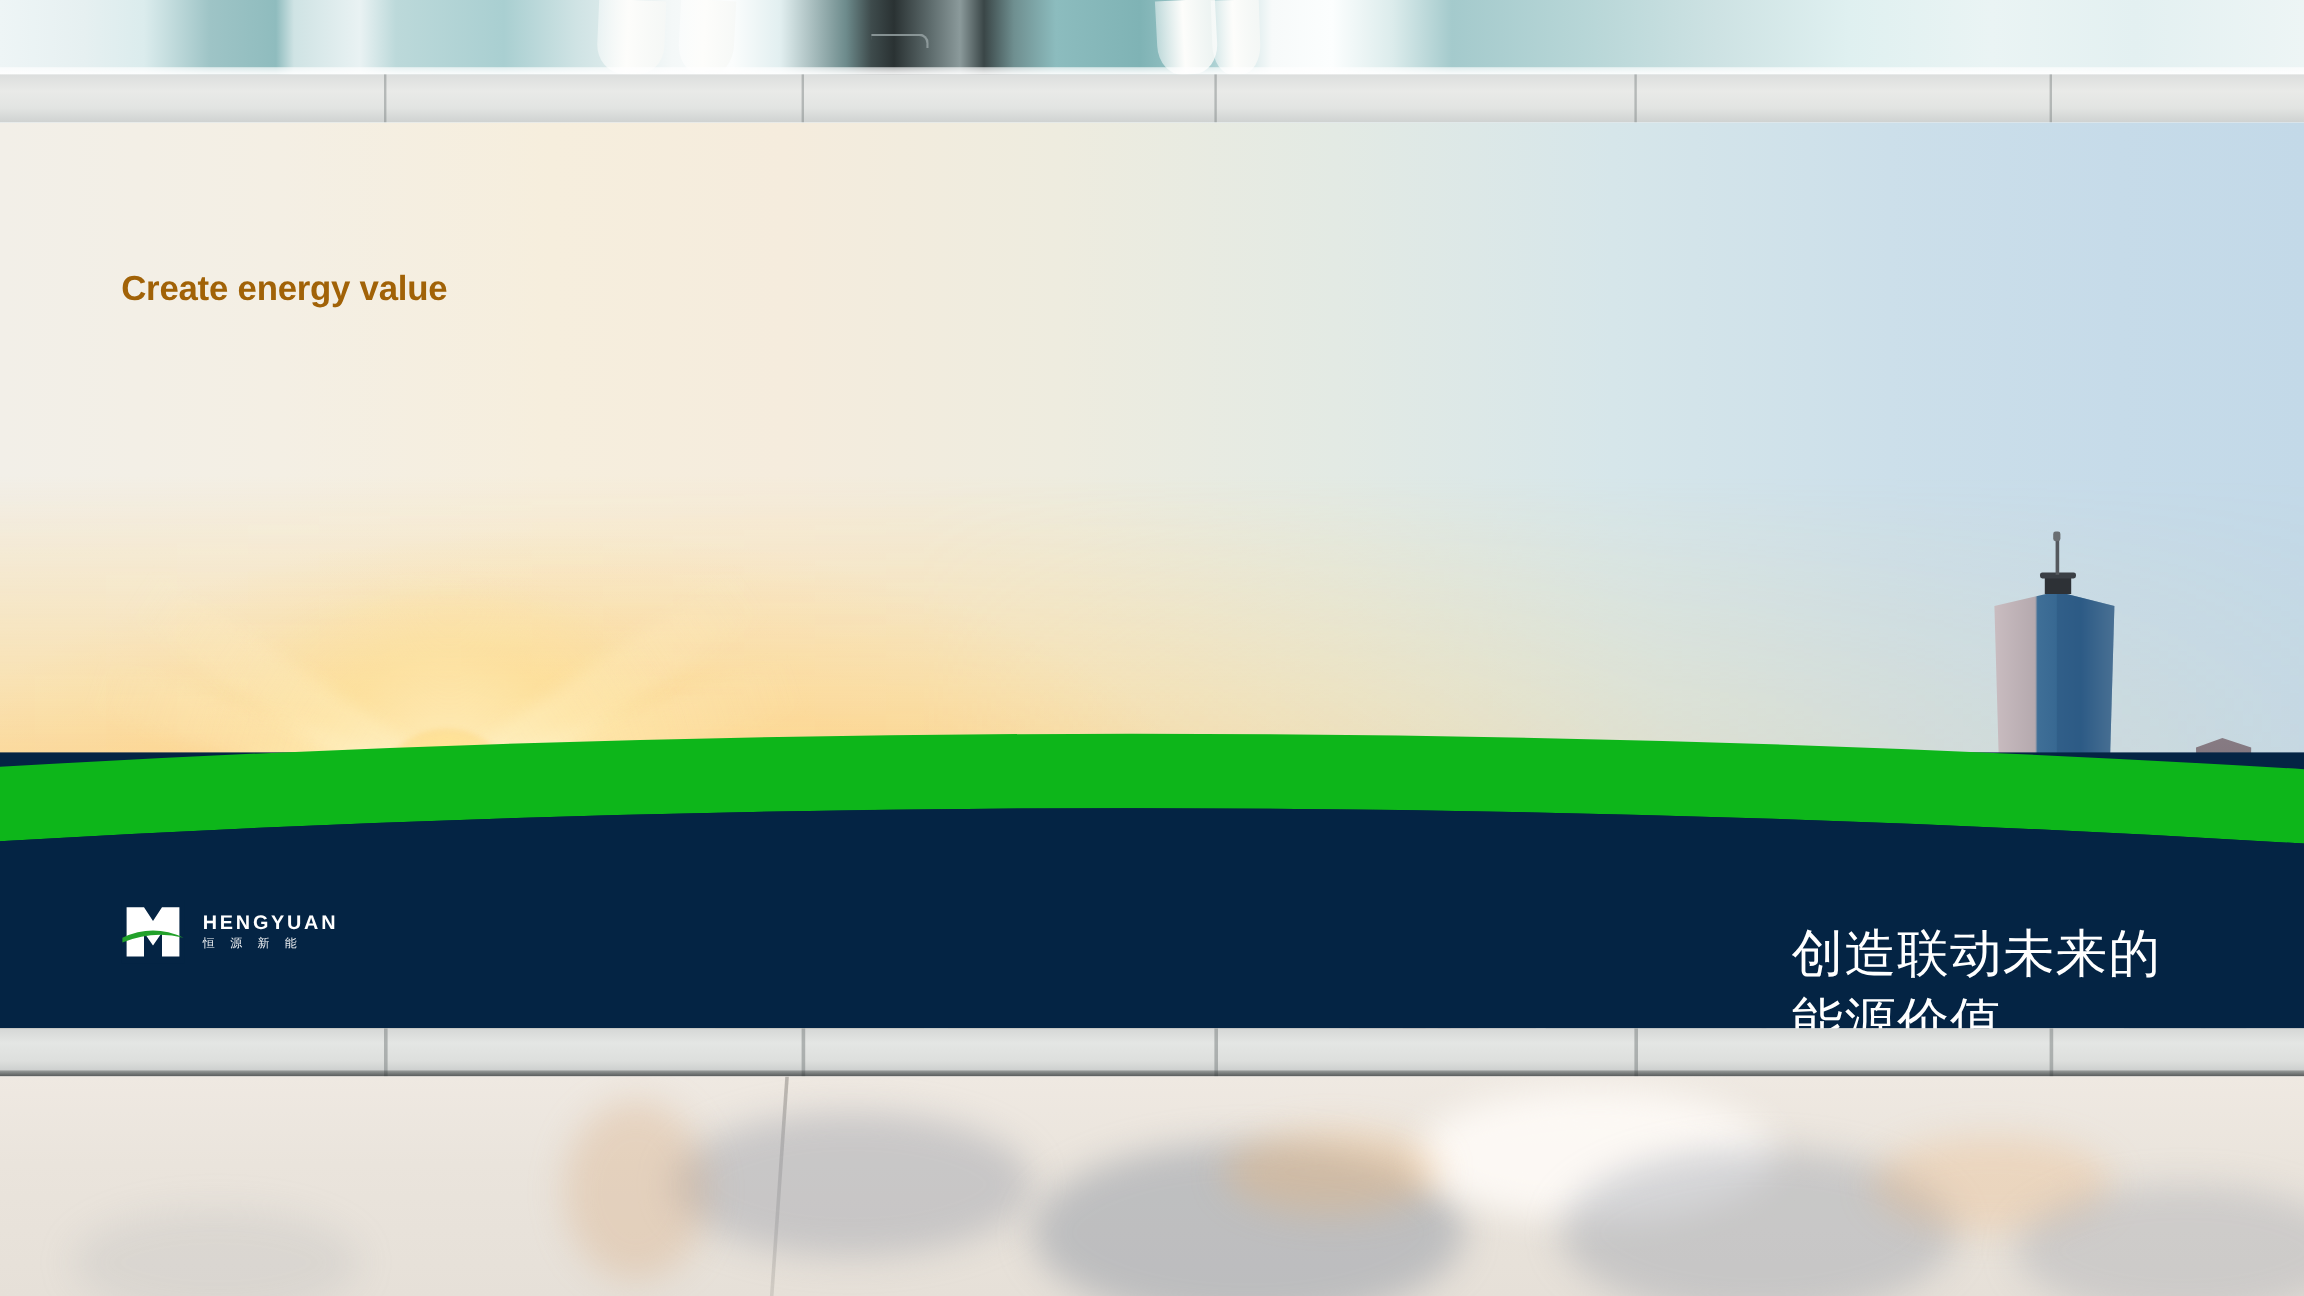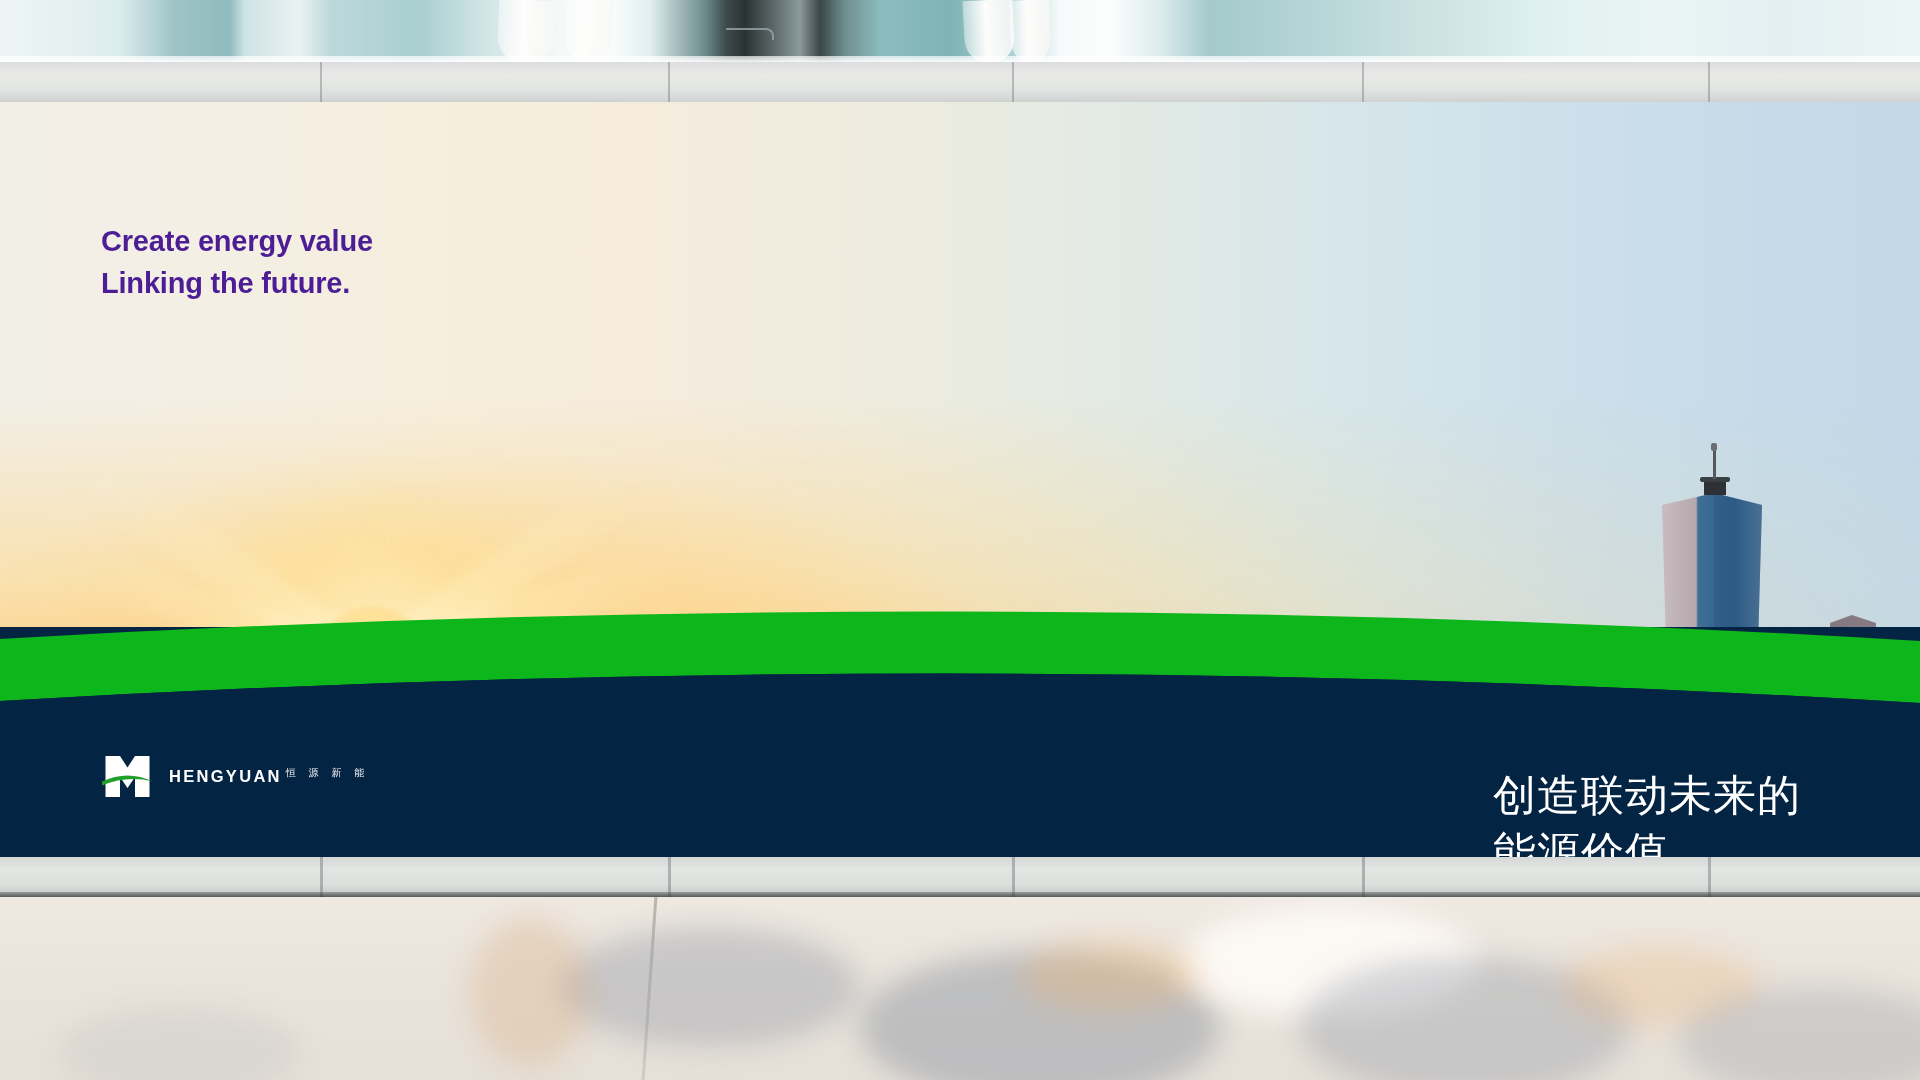--- a/index.html
+++ b/index.html
@@ -63,25 +63,25 @@
   .skyline{position:absolute;left:0;bottom:0;width:1920px;height:470px;}
   .skyline svg{display:block;width:1920px;height:470px;}
 
   .green-band{position:absolute;left:0;bottom:0;width:1920px;height:470px;pointer-events:none;}
   .green-band svg{display:block;width:1920px;height:470px;}
 
   .navy{position:absolute;left:0;bottom:0;width:1920px;height:230px;background:#042444;}
 
   
   .tagline{position:absolute;left:101px;top:118px;z-index:6;}
-  .tagline div{font-size:29px;font-weight:bold;letter-spacing:-0.2px;line-height:1.45;color:#4c1d95;white-space:nowrap;}
+  .tagline div{font-size:29px;font-weight:bold;letter-spacing:-0.2px;line-height:1.45;color:#a16207;white-space:nowrap;}
 
   .logo-lockup{position:absolute;left:101px;top:648px;z-index:8;display:flex;align-items:center;gap:15px;}
   .logo-mark{width:53px;height:53px;position:relative;}
-  .wordmark{display:flex;flex-direction:row;gap:4px;}
+  .wordmark{display:flex;flex-direction:column;gap:4px;}
   .wordmark .en{color:#fff;font-size:16.5px;font-weight:bold;letter-spacing:2.3px;line-height:1;}
   .wordmark .cn{color:#fff;font-size:10px;letter-spacing:5px;line-height:1;opacity:.94;}
 
   .cn-headline{position:absolute;right:119px;top:665px;z-index:8;text-align:left;margin-left:40px;}
   .cn-headline div{color:#fff;font-size:43px;line-height:1.32;letter-spacing:1px;white-space:nowrap;}
 
   
   .ledge-bot{position:absolute;left:0;top:857px;width:1920px;height:40px;
     background:linear-gradient(to bottom,#d5d7d6,#e4e6e4 30%,#dddfdd 68%,#c3c6c5);}
   .ledge-bot .seam{position:absolute;top:0;width:3px;height:40px;background:rgba(120,126,126,.5);}
@@ -221,21 +221,20 @@
 
     <div class="green-band">
       <svg viewBox="0 0 1920 470" preserveAspectRatio="none">
         <path d="M0,252 Q960,196 1920,254 L1920,316 Q960,258 0,314 Z" fill="#0db61a"></path>
         <path d="M0,314 Q960,258 1920,316 L1920,470 L0,470 Z" fill="#042444"></path>
       </svg>
     </div>
 
     <div class="tagline">
       <div>Create energy value</div>
-      <div>Linking the future.</div>
     </div>
 
     <div class="logo-lockup">
       <div class="logo-mark">
         <svg viewBox="0 0 53 53" width="53" height="53">
           <rect x="0" y="0" width="53" height="53" fill="#042444"></rect>
           <path d="M4.5,6 L19,6 L26.5,17.5 L34,6 L48.5,6 L48.5,47 L34,47 L34,27 L26.5,38 L19,27 L19,47 L4.5,47 Z" fill="#ffffff"></path>
           <path d="M1,31.5 Q26.5,19.5 52,31.5 Q26.5,25 1,35.5 Z" fill="#22a12a"></path>
         </svg>
       </div>

